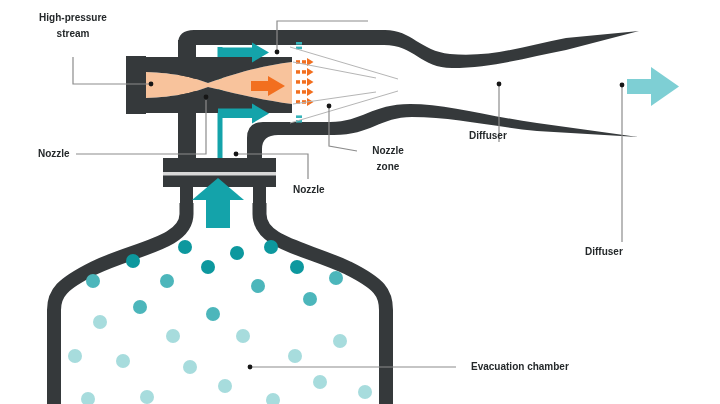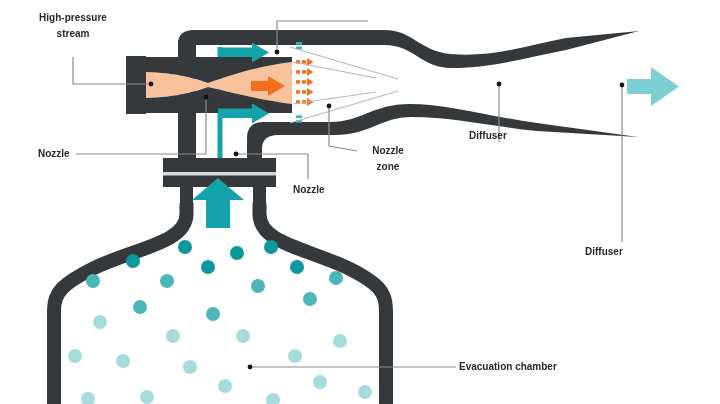--- a/index.html
+++ b/index.html
@@ -172,14 +172,14 @@
     <span>stream</span>
   </div>
   <div class="label" style="left:27px;top:146px;margin-left:11px;">Nozzle</div>
   <div class="label center" style="left:352px;top:143px;width:72px;">
     <span>Nozzle</span><br>
     <span>zone</span>
   </div>
   <div class="label" style="left:469px;top:128px;">Diffuser</div>
   <div class="label" style="left:293px;top:182px;">Nozzle</div>
   <div class="label" style="left:585px;top:244px;">Diffuser</div>
-  <div class="label" style="left:459px;top:359px;">Evacuation chamber</div>
+  <div class="label" style="left:471px;top:359px;">Evacuation chamber</div>
 </div>
 
 </body></html>

